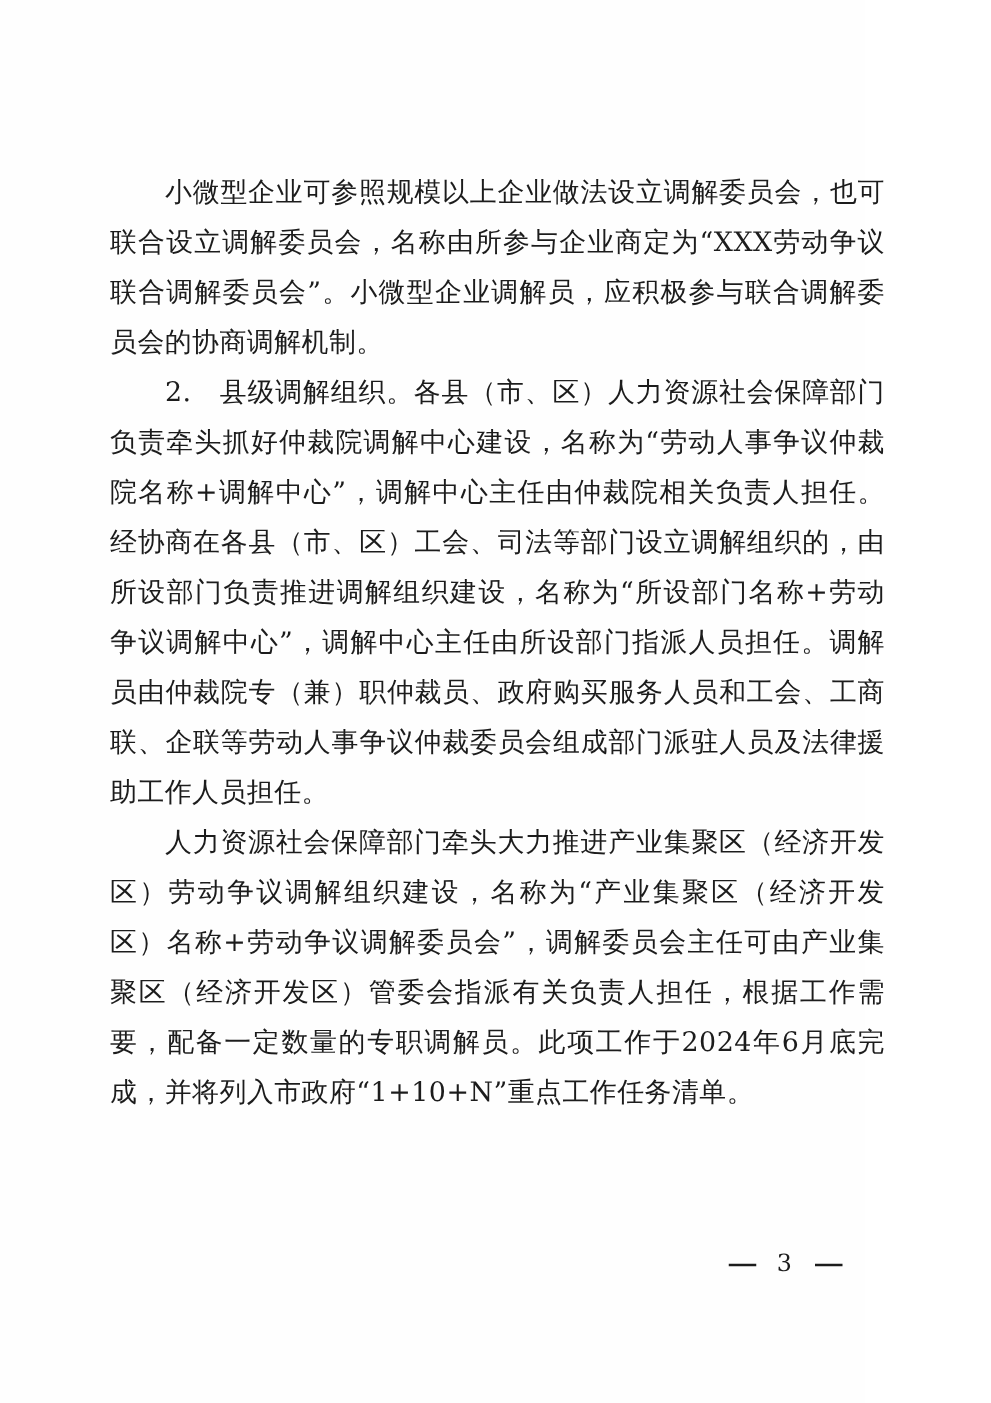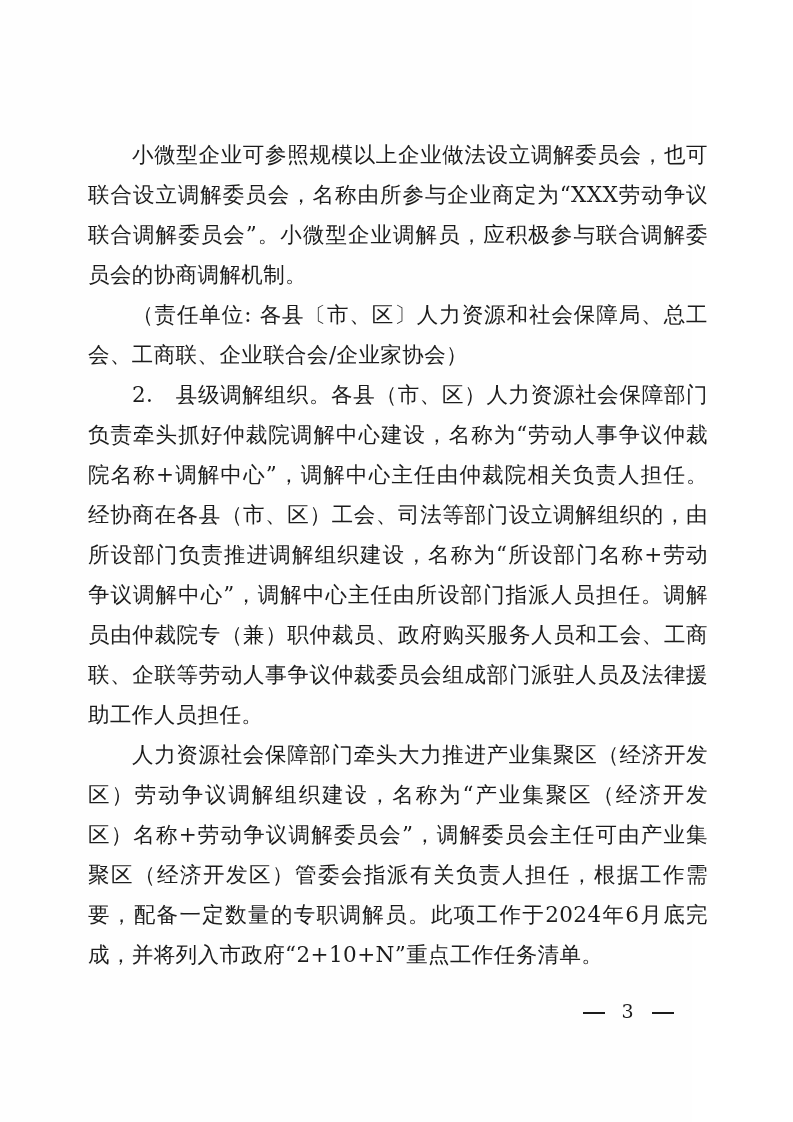--- a/index.html
+++ b/index.html
@@ -75,23 +75,22 @@
     display: inline-block;
     width: 9px;
   }
 </style>
 </head>
 <body>
 
 <div class="page">
   <div class="content">
     <p class="para indent2">小微型企业可参照规模以上企业做法设立调解委员会，也可联合设立调解委员会，名称由所参与企业商定为“XXX劳动争议联合调解委员会”。小微型企业调解员，应积极参与联合调解委员会的协商调解机制。</p>
-    <p class="para indent2">（责任单位: 各县〔市、区〕人力资源和社会保障局、总工会、工商联、企业联合会/企业家协会）</p>
     <p class="para indent-num">2.　县级调解组织。各县（市、区）人力资源社会保障部门负责牵头抓好仲裁院调解中心建设，名称为“劳动人事争议仲裁院名称+调解中心”，调解中心主任由仲裁院相关负责人担任。经协商在各县（市、区）工会、司法等部门设立调解组织的，由所设部门负责推进调解组织建设，名称为“所设部门名称+劳动争议调解中心”，调解中心主任由所设部门指派人员担任。调解员由仲裁院专（兼）职仲裁员、政府购买服务人员和工会、工商联、企联等劳动人事争议仲裁委员会组成部门派驻人员及法律援助工作人员担任。</p>
-    <p class="para indent2">人力资源社会保障部门牵头大力推进产业集聚区（经济开发区）劳动争议调解组织建设，名称为“产业集聚区（经济开发区）名称+劳动争议调解委员会”，调解委员会主任可由产业集聚区（经济开发区）管委会指派有关负责人担任，根据工作需要，配备一定数量的专职调解员。此项工作于2024年6月底完成，并将列入市政府“2+10+N”重点工作任务清单。</p>
+    <p class="para indent2">人力资源社会保障部门牵头大力推进产业集聚区（经济开发区）劳动争议调解组织建设，名称为“产业集聚区（经济开发区）名称+劳动争议调解委员会”，调解委员会主任可由产业集聚区（经济开发区）管委会指派有关负责人担任，根据工作需要，配备一定数量的专职调解员。此项工作于2024年6月底完成，并将列入市政府“1+10+N”重点工作任务清单。</p>
   </div>
 
   <div class="footer">
     <span class="pgwrap">
       <span class="dash"></span><span class="num-space"></span><span>3</span><span class="num-space"></span><span class="dash"></span>
     </span>
   </div>
 </div>
 
 </body></html>

